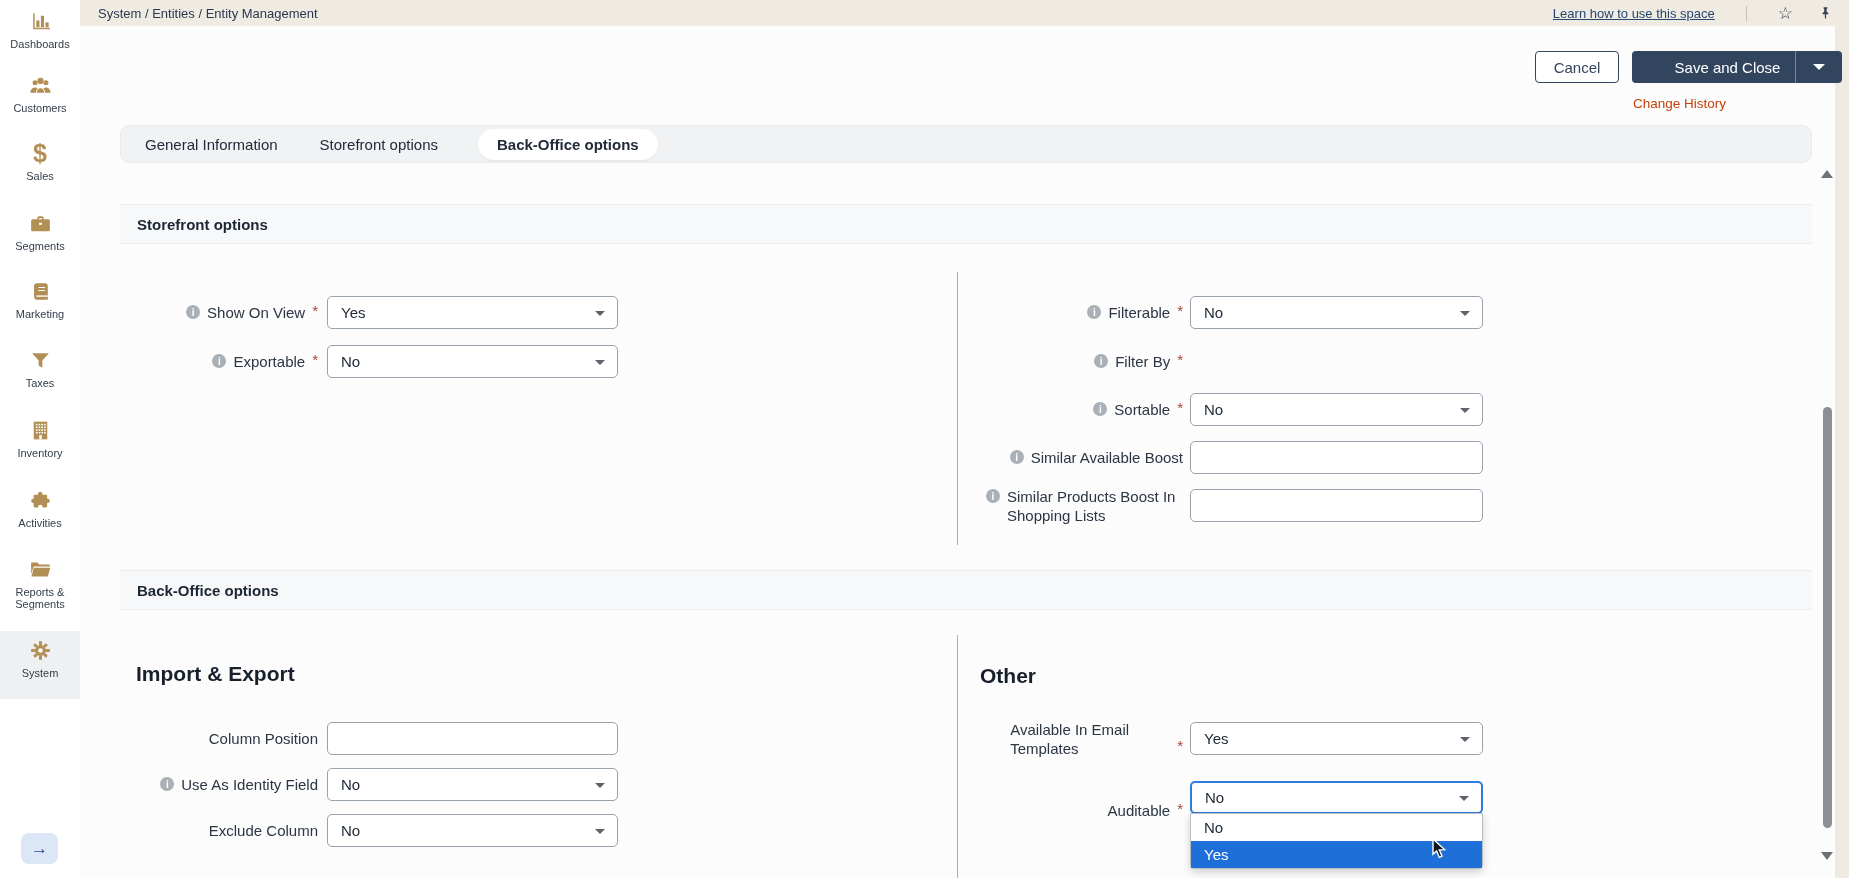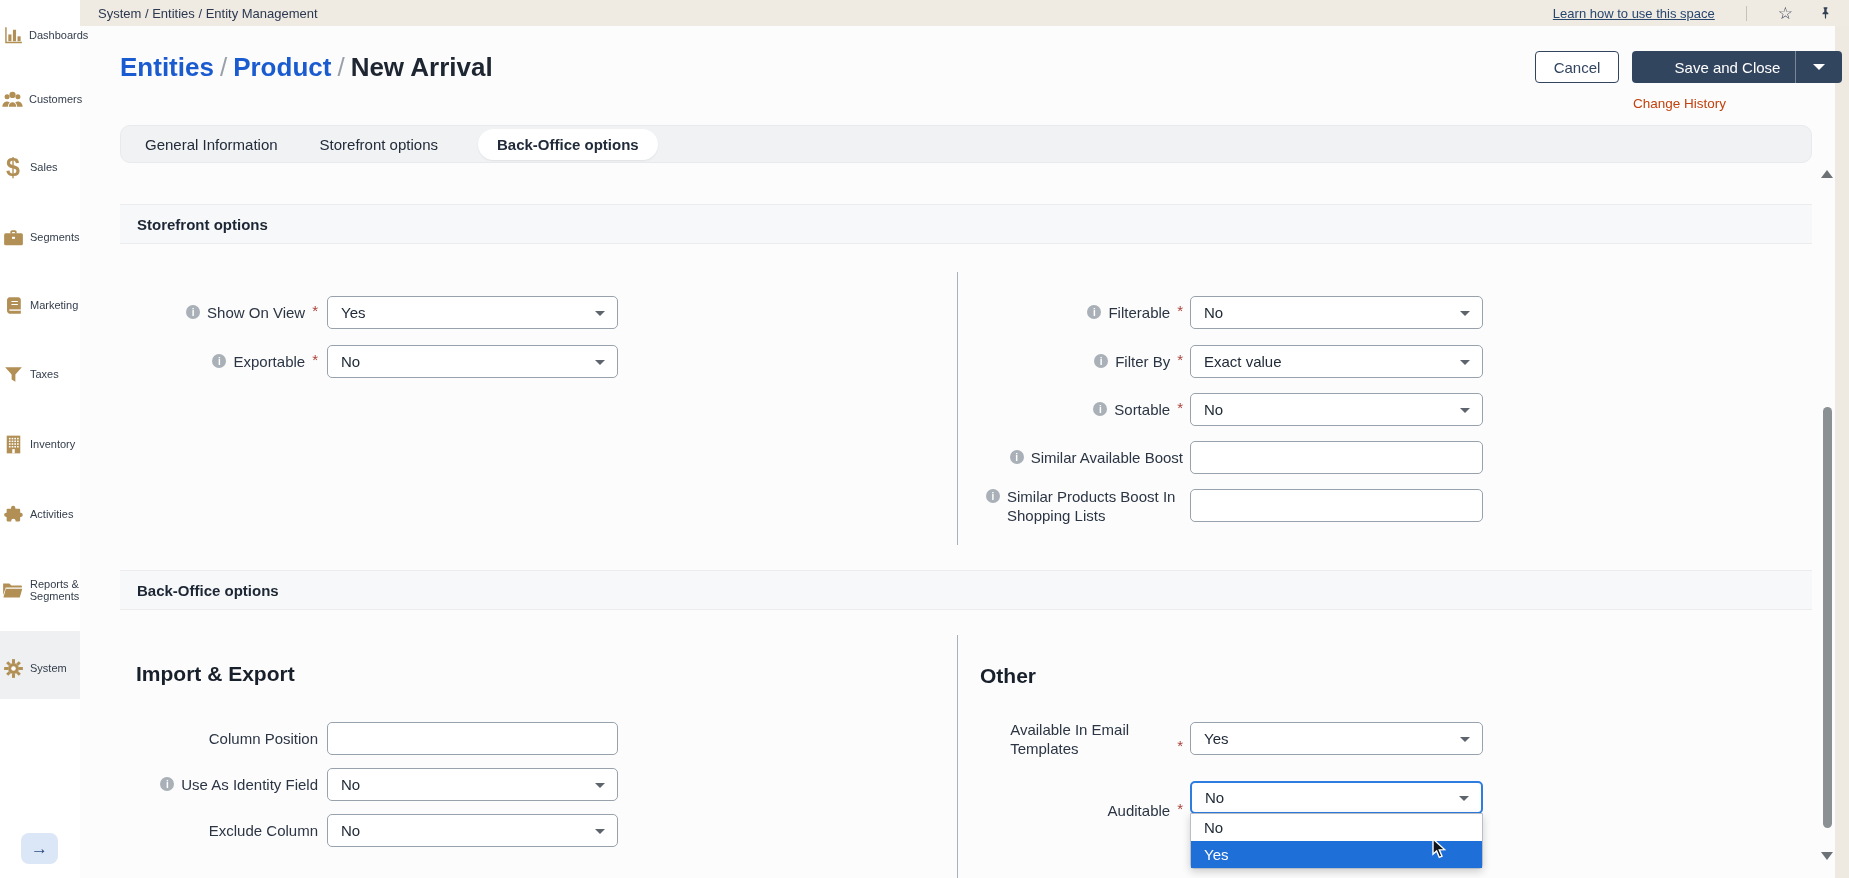--- a/index.html
+++ b/index.html
@@ -11,21 +11,21 @@
   .topbar { position:absolute; left:80px; top:0; right:0; height:26px; background:#efebe3; display:flex; align-items:center; }
   .crumb { margin-left:18px; font-size:13px; color:#2c3850; }
   .topbar-right { position:absolute; right:16px; top:0; height:26px; display:flex; align-items:center; gap:25px; }
   .help-link { font-size:13px; color:#27466e; text-decoration:underline; cursor:pointer; }
   .vdiv-top { width:1px; height:15px; background:#c8c2b6; margin:0 6px; }
   .star-ic { font-size:17px; color:#38425a; line-height:1; cursor:pointer; }
   .pin-ic { width:15px; height:15px; cursor:pointer; }
 
   
   .sidebar { position:absolute; left:0; top:0; width:80px; height:878px; background:#ffffff; z-index:3; }
-  .snav { position:absolute; left:0; width:80px; display:flex; flex-direction:row; align-items:center; padding-top:6px; gap:4px; cursor:pointer; }
+  .snav { position:absolute; left:0; width:80px; display:flex; flex-direction:column; align-items:center; padding-top:6px; gap:4px; cursor:pointer; }
   .snav.active { background:#eef0f1; }
   .snav .slabel { font-size:11px; color:#333d4b; text-align:center; line-height:12px; }
   .sicon { width:26px; height:26px; display:flex; align-items:center; justify-content:center; }
   .sicon svg { width:25px; height:25px; fill:#b18f55; }
   .dollar-glyph { font-size:25px; font-weight:700; color:#b18f55; line-height:24px; }
   .expand-btn { position:absolute; left:21px; top:833px; width:37px; height:31px; background:#dbe7f7; border-radius:8px; display:flex; align-items:center; justify-content:center; color:#2b4a84; font-weight:700; font-size:17px; cursor:pointer; }
 
   
   .panel { position:absolute; left:80px; top:26px; width:1755px; height:852px; background:#fcfcfc; }
 
@@ -219,23 +219,20 @@
             <circle cx="12" cy="12" r="2.2" fill="#fff"></circle>
           </svg>
       </span>
       <span class="slabel">System</span>
     </div>
     <div class="expand-btn">
       <span>→</span>
     </div>
   </div>
 
-  <div class="title">
-    <span class="tlink">Entities</span><span class="tsep">/</span><span class="tlink">Product</span><span class="tsep">/</span><span>New Arrival</span>
-  </div>
 
   <div class="btn-cancel">Cancel</div>
   <div class="btn-save">
     <span class="btn-save-main">Save and Close</span>
     <span class="btn-save-caret">
         <span class="caret-w"></span>
       </span>
   </div>
   <div class="change-history">Change History</div>
 
@@ -279,24 +276,20 @@
   <div class="ctl ctl-r" style="top:296px">
     <span>No</span>
       <span class="caret"></span>
   </div>
 
   <div class="lblbox rc" style="top:345px">
     <span class="info">i</span>
     <span class="ltext">Filter By</span>
     <span class="req">*</span>
   </div>
-  <div class="ctl ctl-r" style="top:345px">
-    <span>Exact value</span>
-      <span class="caret"></span>
-  </div>
 
   <div class="lblbox rc" style="top:393px">
     <span class="info">i</span>
     <span class="ltext">Sortable</span>
     <span class="req">*</span>
   </div>
   <div class="ctl ctl-r" style="top:393px">
     <span>No</span>
       <span class="caret"></span>
   </div>

